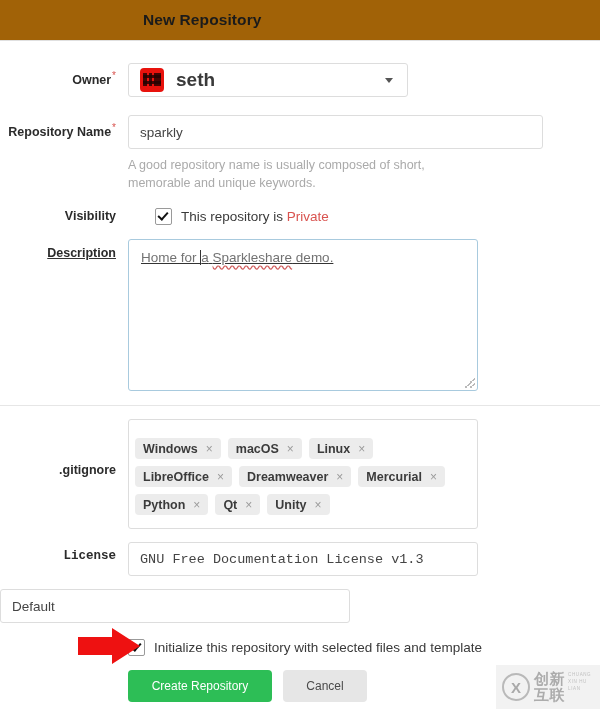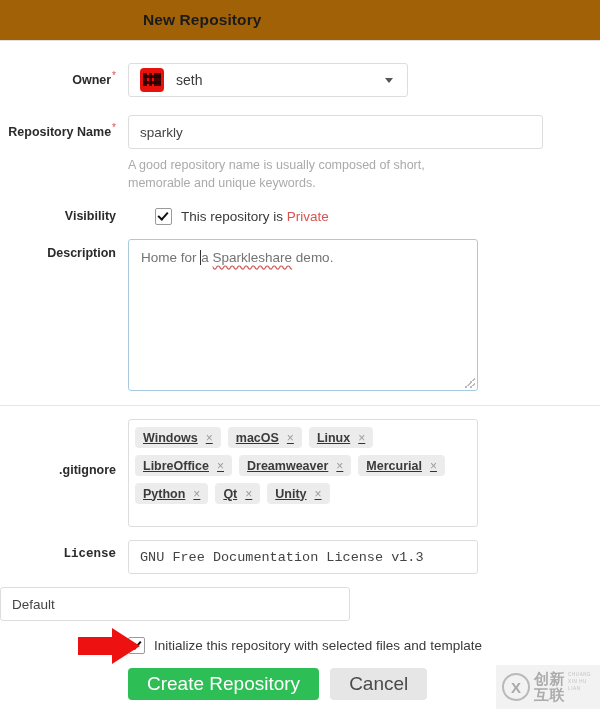--- a/index.html
+++ b/index.html
@@ -100,22 +100,23 @@
     left: 3px; top: 5px;
     width: 18px; height: 13px;
     background:
       linear-gradient(to right, #2a0705 0 4px, transparent 4px 6px, #2a0705 6px 9px, transparent 9px 11px, #2a0705 11px 18px),
       linear-gradient(to bottom, transparent 0 2px, #2a0705 2px 5px, transparent 5px 8px, #2a0705 8px 11px, transparent 11px 13px);
     background-blend-mode: multiply;
     opacity: .85;
     mix-blend-mode: multiply;
   }
   .owner-name {
-    font-size: 14px;
+    font-size: 19px;
     color: #3a3a3a;
+    font-weight: bold;
   }
   .caret-down {
     position: absolute;
     right: 14px;
     top: 50%;
     margin-top: -2px;
     width: 0; height: 0;
     border-left: 4px solid transparent;
     border-right: 4px solid transparent;
     border-top: 5px solid #555;
@@ -210,25 +211,24 @@
   }
 
   
   .tag-box {
     box-sizing: border-box;
     width: 350px;
     min-height: 108px;
     border: 1px solid #dddddd;
     border-radius: 3px;
     background: #fff;
-    padding: 7px 6px 6px 6px;
+    padding: 18px 6px 6px 6px;
     display: flex;
     flex-wrap: wrap;
     align-content: flex-start;
-    text-decoration: underline;
   }
   .tag {
     background: #ececec;
     border-radius: 4px;
     height: 21px;
     display: inline-flex;
     align-items: center;
     padding: 0 8px;
     margin: 0 7px 7px 0;
     font-size: 12.5px;
@@ -249,21 +249,21 @@
     display: flex;
     align-items: center;
     padding-top: 10px;
   }
   .btn {
     height: 32px;
     border-radius: 4px;
     display: inline-flex;
     align-items: center;
     justify-content: center;
-    font-size: 19px;
+    font-size: 12px;
     padding: 0 18px;
     box-sizing: border-box;
     cursor: pointer;
     border: 1px solid transparent;
   }
   .btn-primary {
     background: #2dbe56;
     color: #ffffff;
     min-width: 144px;
   }
@@ -376,21 +376,21 @@
       <span>Visibility</span>
     </div>
     <div class="field-col">
       <div class="checkline">
         <span class="checkbox"></span>
         <span class="check-label"><span>This repository is </span><span class="private-word">Private</span></span>
       </div>
     </div>
   </div>
 
-  <div class="row" style="margin-top:14px;">
+  <div class="row" style="margin-top:14px;text-decoration:underline;">
     <div class="label-col">
       <span>Description</span>
     </div>
     <div class="field-col">
       <div class="textarea-box">
         <span>Home for </span><span class="caret-bar"></span><span>a</span><span> </span><span class="spell">Sparkleshare</span><span> demo.</span>
         <span class="resize-grip"></span>
       </div>
     </div>
   </div>

